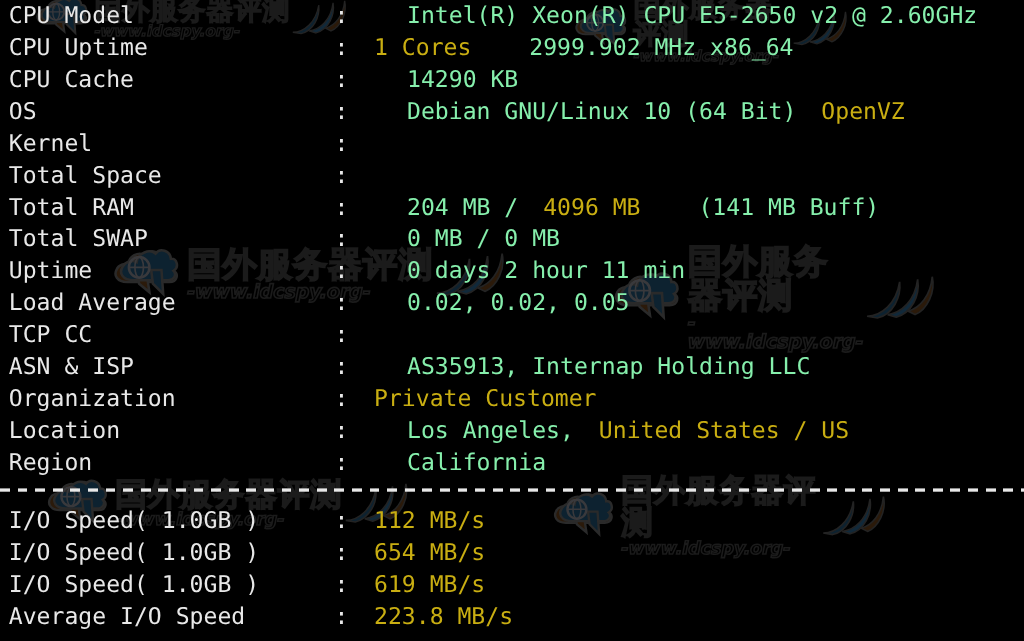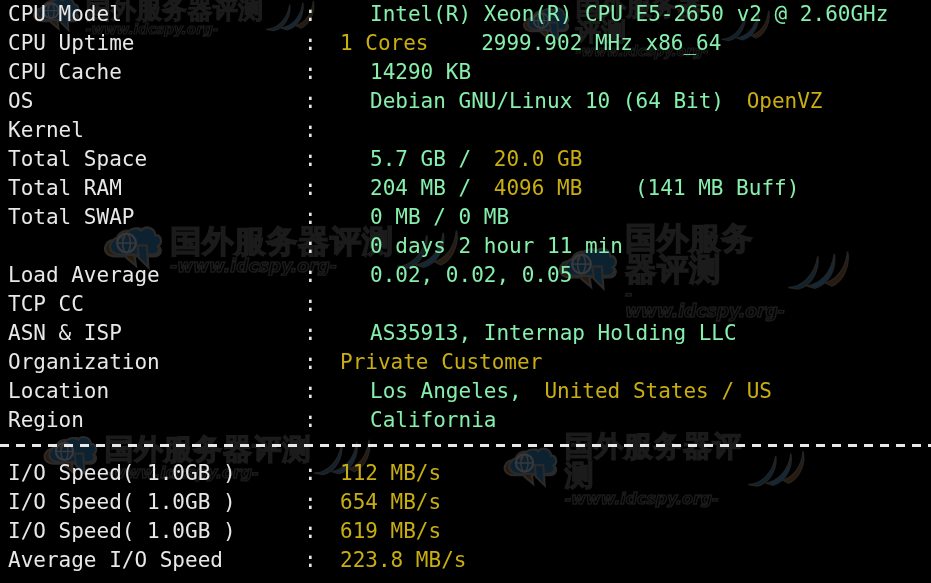--- a/index.html
+++ b/index.html
@@ -242,24 +242,24 @@
       </div>
     </div>
 
   <div id="content">
     <div id="system-info-block">
         <div class="row"><span class="label">CPU Model</span><span class="colon">:</span><span class="value"><span class="c">Intel(R) Xeon(R) CPU E5-2650 v2 @ 2.60GHz</span></span></div>
         <div class="row"><span class="label">CPU Uptime</span><span class="colon">:</span><span class="value"><span class="y">1 Cores</span><span class="c"> 2999.902 MHz x86_64</span></span></div>
         <div class="row"><span class="label">CPU Cache</span><span class="colon">:</span><span class="value"><span class="c">14290 KB</span></span></div>
         <div class="row"><span class="label">OS</span><span class="colon">:</span><span class="value"><span class="c">Debian GNU/Linux 10 (64 Bit) </span><span class="y">OpenVZ</span></span></div>
         <div class="row"><span class="label">Kernel</span><span class="colon">:</span></div>
-        <div class="row"><span class="label">Total Space</span><span class="colon">:</span><span class="value"><span class="c">5.7 GB / </span><span class="y">20.0 GB</span></span></div>
+        <div class="row"><span class="label">Total Space</span><span class="colon">:</span></div>
         <div class="row"><span class="label">Total RAM</span><span class="colon">:</span><span class="value"><span class="c">204 MB / </span><span class="y">4096 MB</span><span class="c"> (141 MB Buff)</span></span></div>
         <div class="row"><span class="label">Total SWAP</span><span class="colon">:</span><span class="value"><span class="c">0 MB / 0 MB</span></span></div>
-        <div class="row"><span class="colon">:</span><span class="value"><span class="c">0 days 2 hour 11 min</span></span></div>
+        <div class="row"><span class="label">Uptime</span><span class="colon">:</span><span class="value"><span class="c">0 days 2 hour 11 min</span></span></div>
         <div class="row"><span class="label">Load Average</span><span class="colon">:</span><span class="value"><span class="c">0.02, 0.02, 0.05</span></span></div>
         <div class="row"><span class="label">TCP CC</span><span class="colon">:</span><span class="value"></span></div>
         <div class="row"><span class="label">ASN &amp; ISP</span><span class="colon">:</span><span class="value"><span class="c">AS35913, Internap Holding LLC</span></span></div>
         <div class="row"><span class="label">Organization</span><span class="colon">:</span><span class="value"><span class="y">Private Customer</span></span></div>
         <div class="row"><span class="label">Location</span><span class="colon">:</span><span class="value"><span class="c">Los Angeles, </span><span class="y">United States / US</span></span></div>
         <div class="row"><span class="label">Region</span><span class="colon">:</span><span class="value"><span class="c">California</span></span></div>
       </div>
     <div class="sep">
       <div class="sep-line"></div>
     </div>

